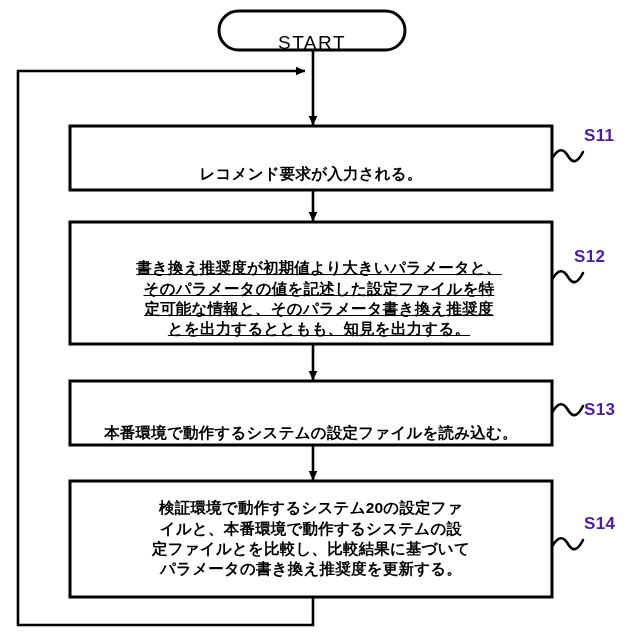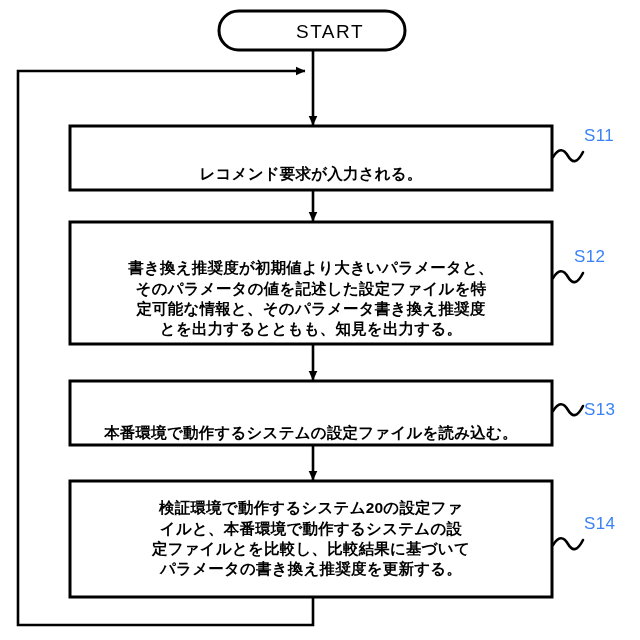--- a/index.html
+++ b/index.html
@@ -40,22 +40,22 @@
     font-weight: 400;
     letter-spacing: 1.5px;
   }
   .proc-label {
     font-size: 15.5px;
     margin-top: 16px;
   }
   .step-tag {
     position: absolute;
     font-size: 17px;
-    font-weight: 400;
-    color: #3b82f6;
+    font-weight: 700;
+    color: #4c1d95;
     letter-spacing: 0.3px;
   }
 </style>
 </head>
 <body>
 
 <div id="canvas">
 
   <svg class="layer" viewBox="0 0 640 640" xmlns="http://www.w3.org/2000/svg">
     <defs>
@@ -86,25 +86,25 @@
 
     <path d="M553,157 q8,-13 15,-1 q7,12 15,-4" fill="none" stroke="#000000" stroke-width="2.6" stroke-linecap="round"></path>
 
     <path d="M553,278 q8,-13 15,-1 q7,12 15,-4" fill="none" stroke="#000000" stroke-width="2.6" stroke-linecap="round"></path>
 
     <path d="M553,411 q8,-13 15,-1 q7,12 15,-4" fill="none" stroke="#000000" stroke-width="2.6" stroke-linecap="round"></path>
 
     <path d="M553,545 q8,-13 15,-1 q7,12 15,-4" fill="none" stroke="#000000" stroke-width="2.6" stroke-linecap="round"></path>
   </svg>
 
-  <div class="node-label terminal-label" style="left:219px; top:12px; width:186px; height:39px;margin-left:18px;">START</div>
+  <div class="node-label terminal-label" style="left:219px; top:23px; width:186px; height:39px;">START</div>
 
   <div class="node-label proc-label" style="left:76px; top:126px; width:470px; height:64px;">レコメンド要求が入力される。</div>
 
-  <div class="node-label proc-label" style="left:76px; top:222px; width:470px; height:122px;">書き換え推奨度が初期値より大きいパラメータと、
+  <div class="node-label proc-label" style="left:84px; top:222px; width:470px; height:122px;text-decoration:underline;">書き換え推奨度が初期値より大きいパラメータと、
 そのパラメータの値を記述した設定ファイルを特
 定可能な情報と、そのパラメータ書き換え推奨度
 とを出力するとともも、知見を出力する。</div>
 
   <div class="node-label proc-label" style="left:76px; top:381px; width:470px; height:72px;">本番環境で動作するシステムの設定ファイルを読み込む。</div>
 
   <div class="node-label proc-label" style="left:76px; top:465px; width:470px; height:116px;">検証環境で動作するシステム20の設定ファ
 イルと、本番環境で動作するシステムの設
 定ファイルとを比較し、比較結果に基づいて
 パラメータの書き換え推奨度を更新する。</div>

